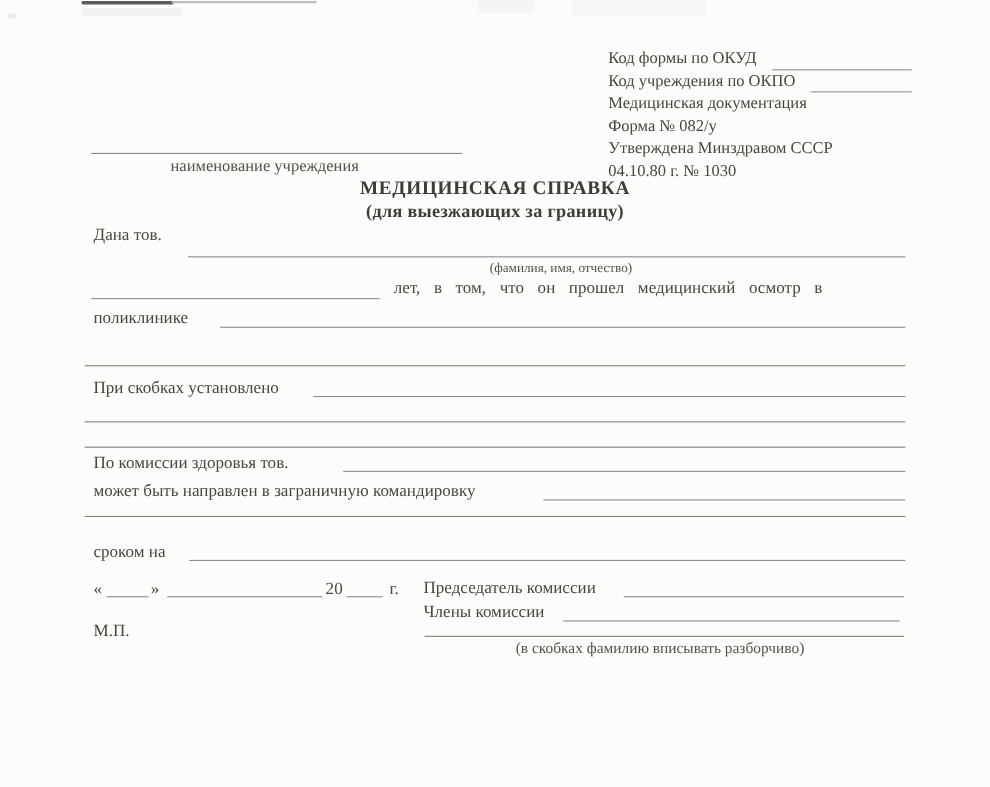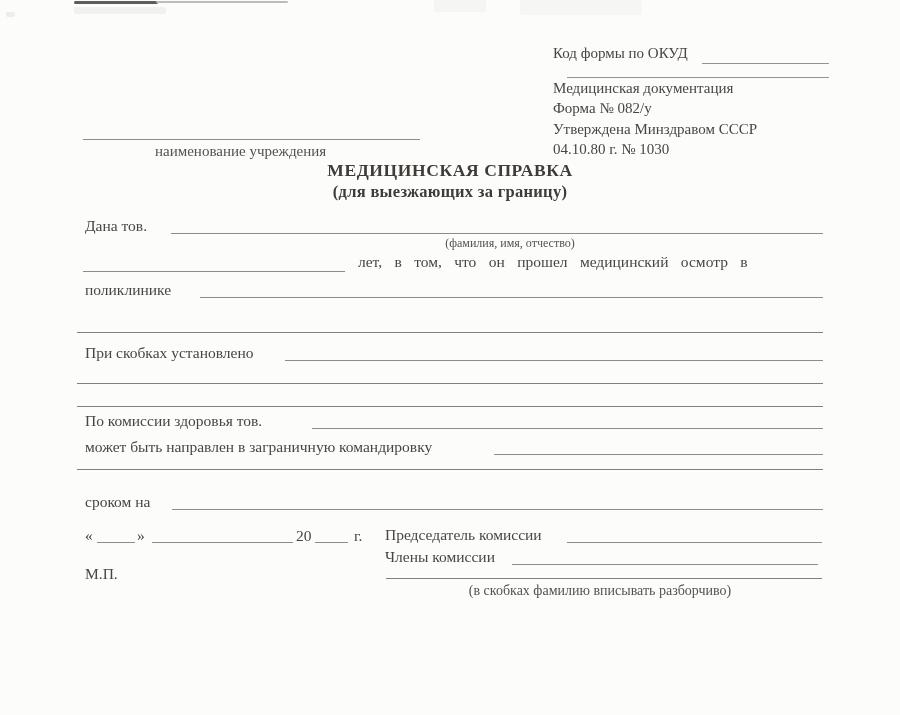--- a/index.html
+++ b/index.html
@@ -29,35 +29,36 @@
   <div class="artifact" style="left:434px;top:0;width:52px;height:12px;background:#f5f5f3;"></div>
   <div class="artifact" style="left:520px;top:0;width:122px;height:15px;background:#f6f6f4;"></div>
   <div class="artifact" style="left:6px;top:12px;width:9px;height:5px;background:#ededec;"></div>
 
   <div class="abs" style="left:553px;top:43px;width:276px;">
     <div class="meta-line">
       <span>Код формы по ОКУД</span>
       <span class="metaline-fill"></span>
     </div>
     <div class="meta-line">
+      <span>Код учреждения по ОКПО</span>
       <span class="metaline-fill"></span>
     </div>
     <div class="meta-line">Медицинская  документация</div>
     <div class="meta-line">Форма  №  082/у</div>
     <div class="meta-line">Утверждена  Минздравом  СССР</div>
     <div class="meta-line">04.10.80 г.  №  1030</div>
   </div>
 
   <div class="abs fl" style="left:83px;top:123px;width:337px;border-bottom-width:1.5px;"></div>
   <div class="abs cap" style="left:155px;top:143px;font-size:15px;">наименование учреждения</div>
 
   <div class="abs title-main" style="left:85px;top:160px;width:730px;">МЕДИЦИНСКАЯ СПРАВКА</div>
   <div class="abs title-sub" style="left:85px;top:182px;width:730px;">(для выезжающих за границу)</div>
 
-  <div class="abs lbl" style="left:85px;top:217px;">Дана тов.</div>
+  <div class="abs lbl" style="left:85px;top:205px;">Дана тов.</div>
   <div class="abs fl" style="left:171px;top:217px;width:652px;"></div>
   <div class="abs cap" style="left:310px;top:236px;width:400px;">(фамилия, имя, отчество)</div>
 
   <div class="abs fl" style="left:83px;top:255px;width:262px;"></div>
   <div class="abs lbl justify-text" style="left:358px;top:253px;">лет, в том, что он прошел медицинский осмотр в</div>
 
   <div class="abs lbl" style="left:85px;top:281px;">поликлинике</div>
   <div class="abs fl" style="left:200px;top:281px;width:623px;"></div>
 
   <div class="abs rl" style="left:77px;top:332px;width:746px;"></div>

